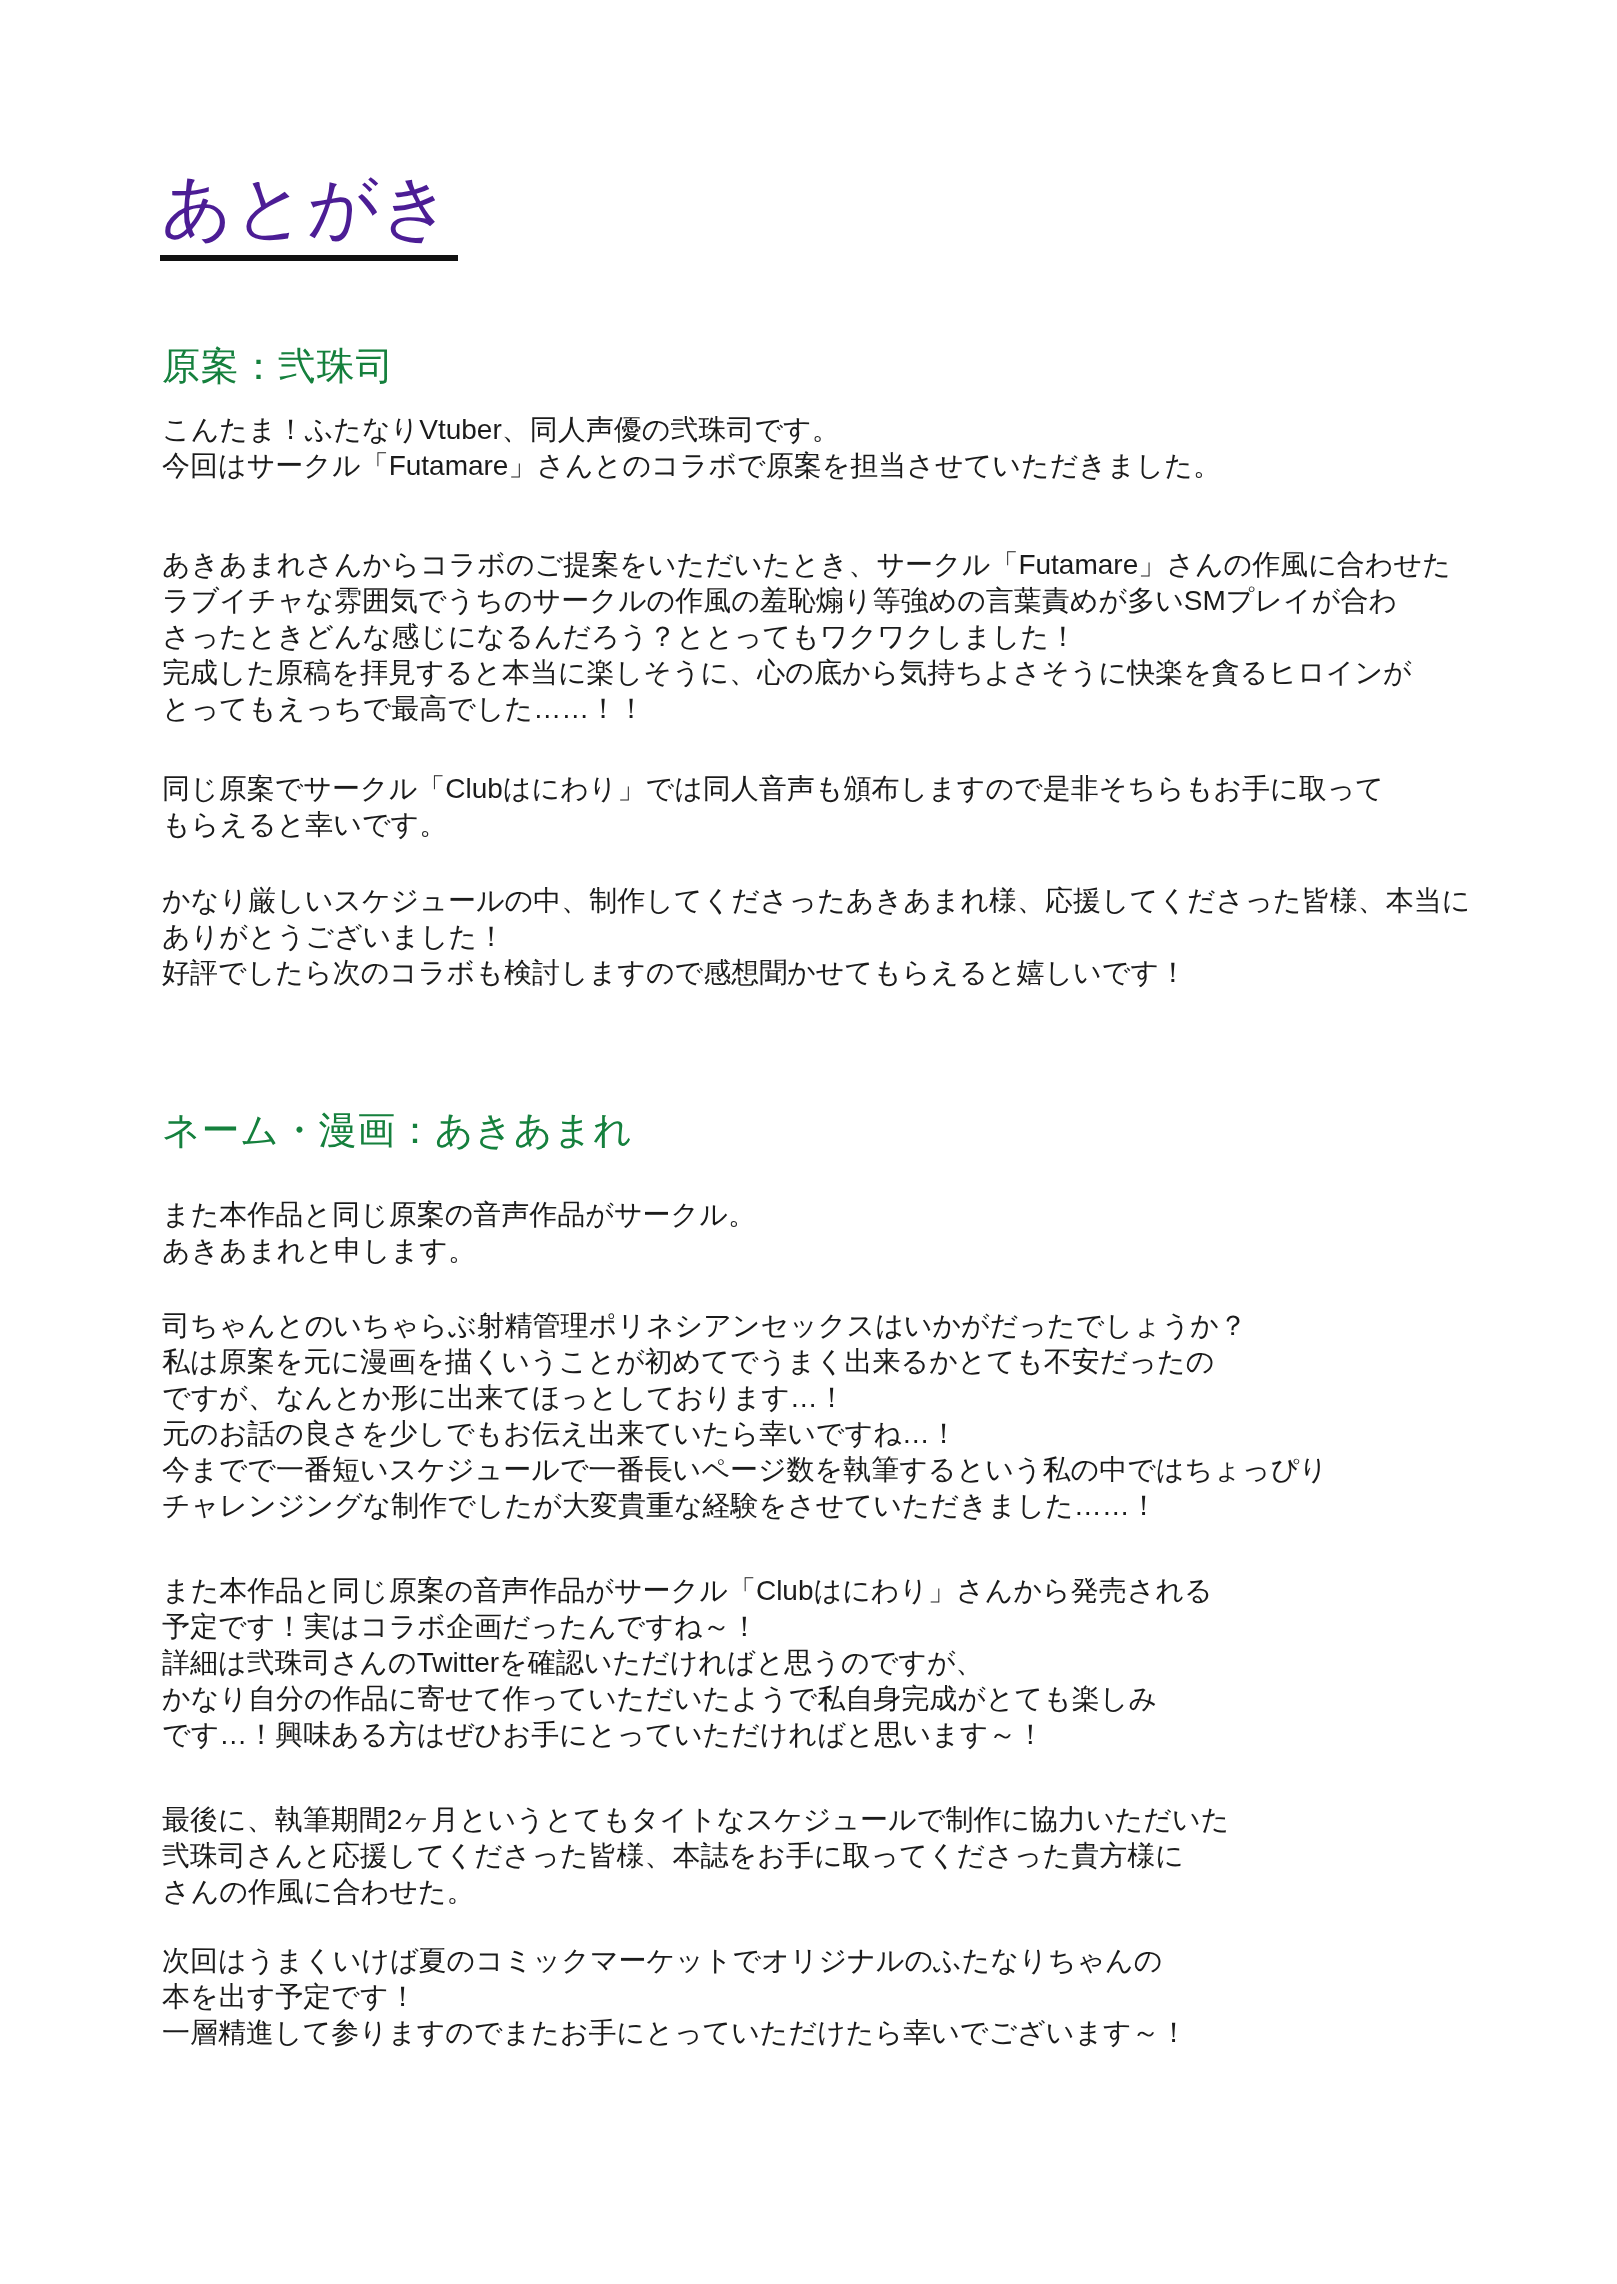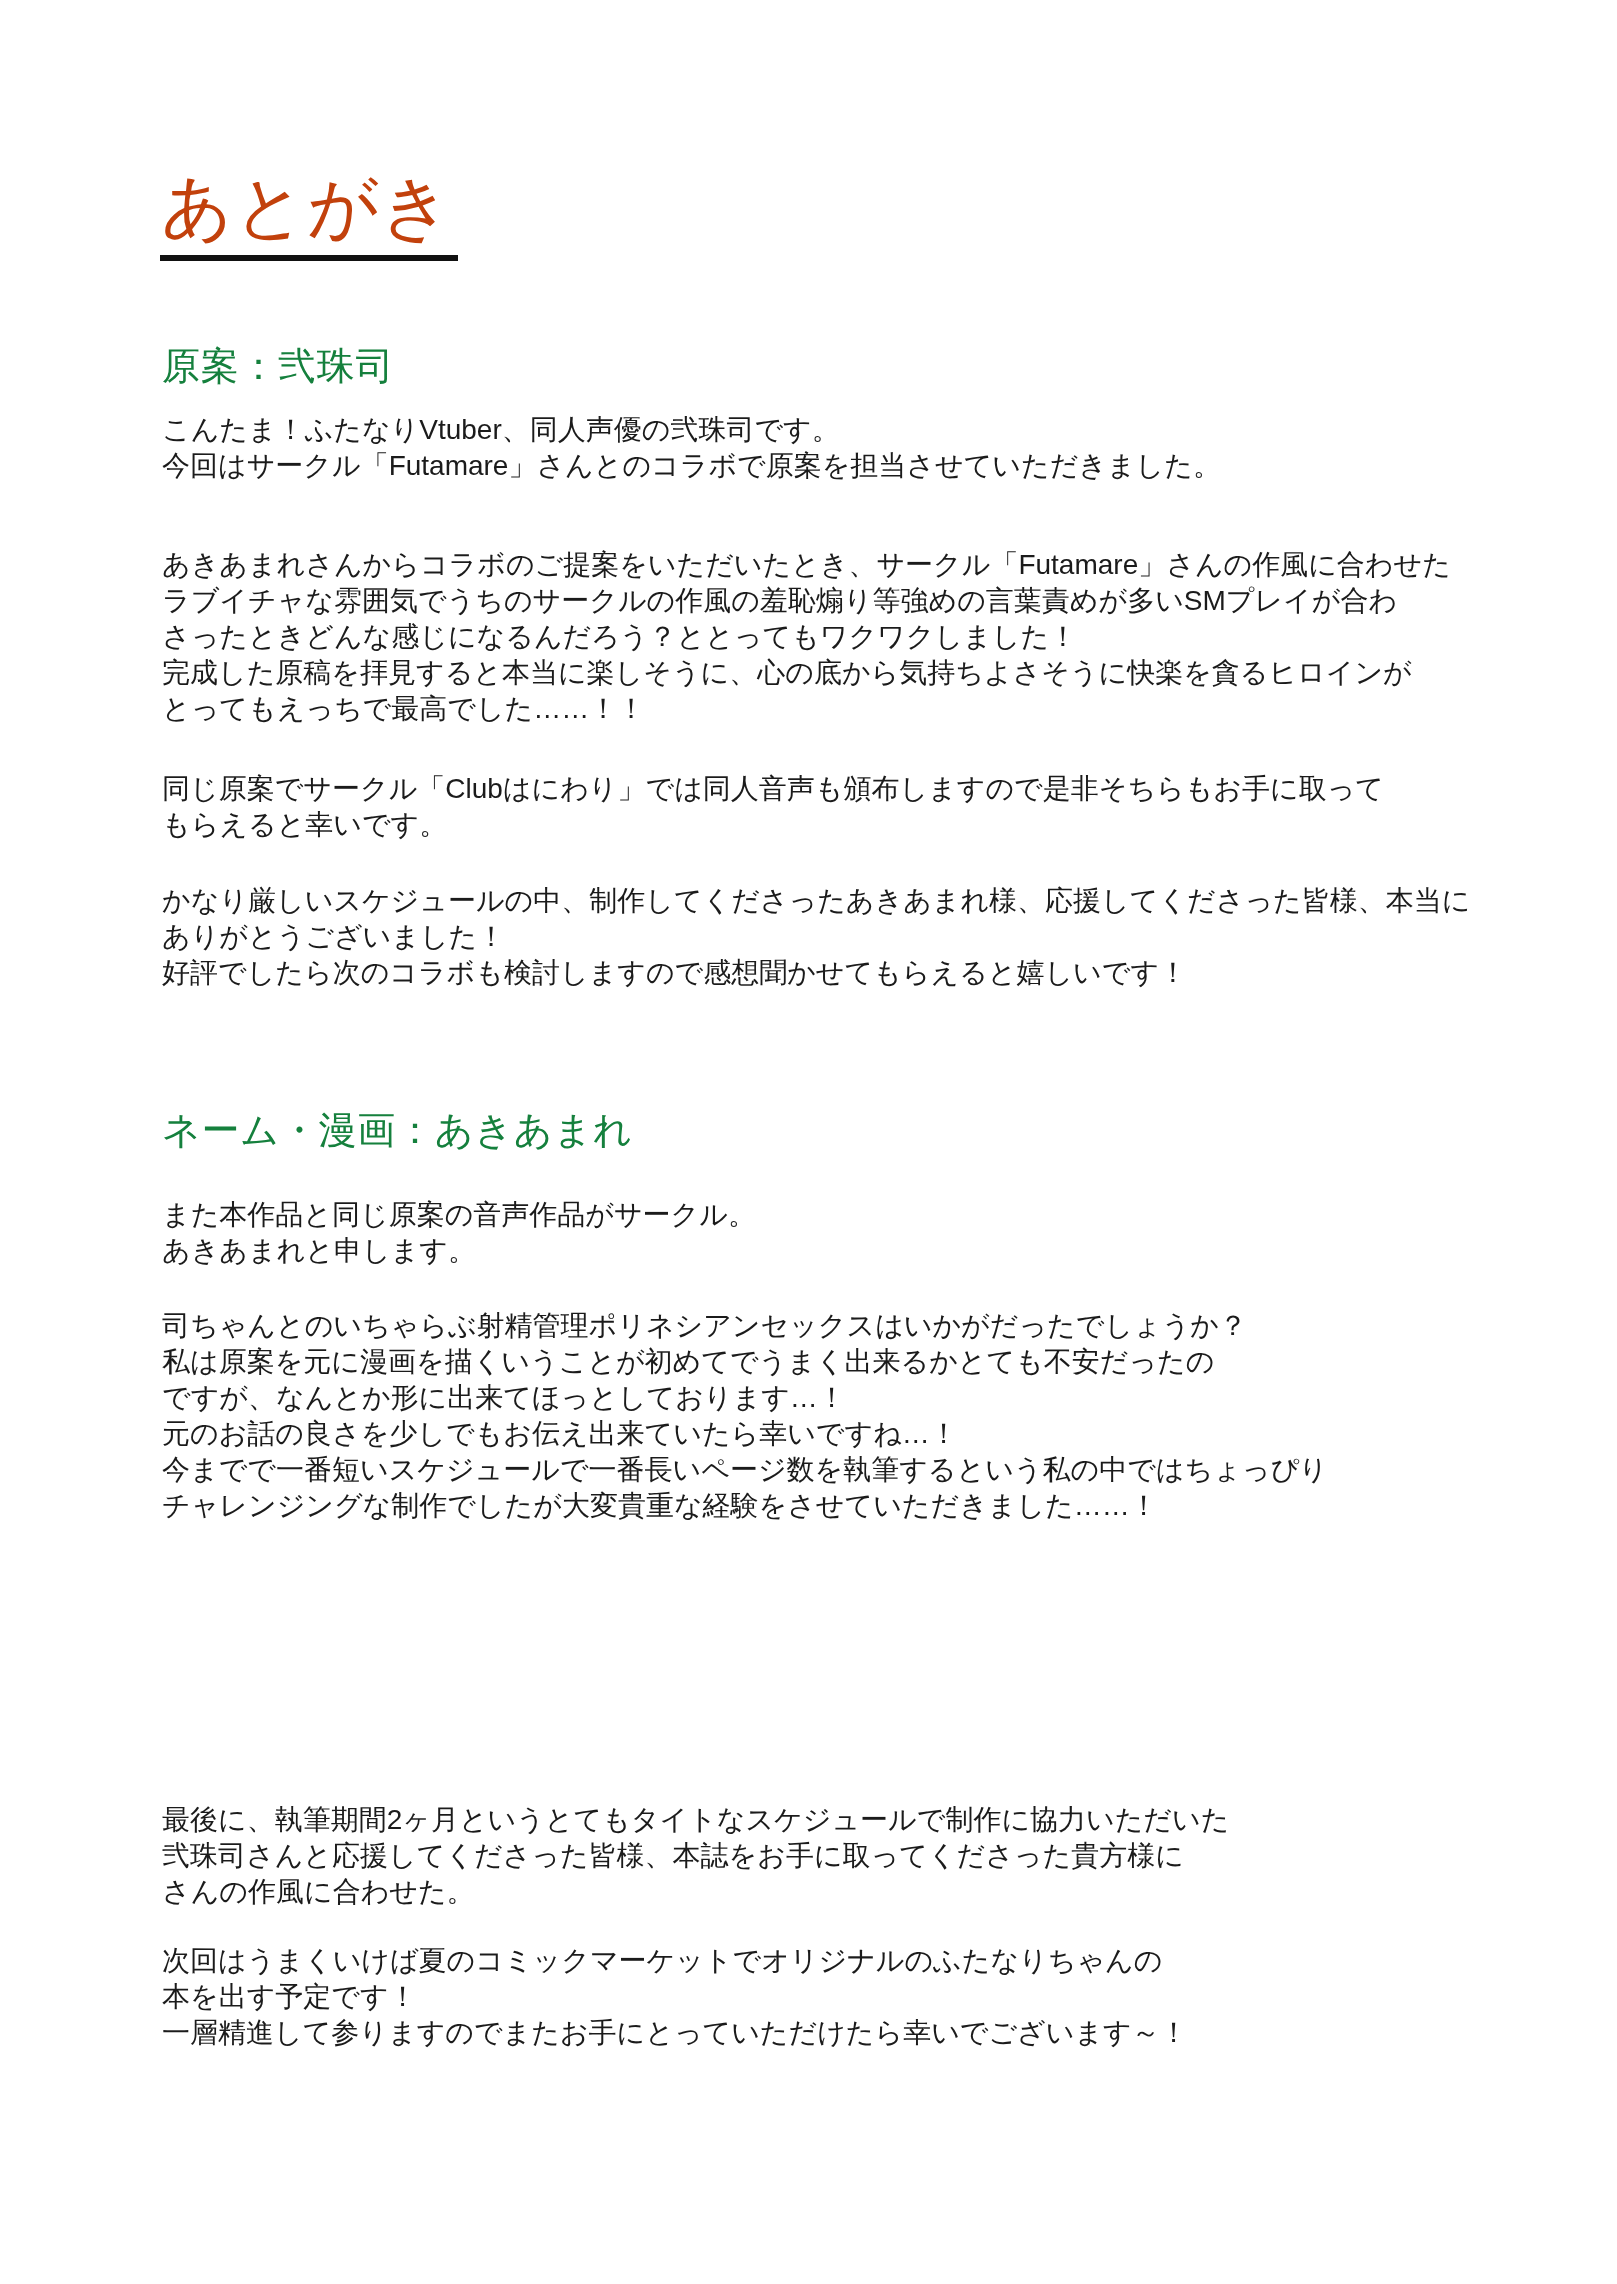--- a/index.html
+++ b/index.html
@@ -17,21 +17,21 @@
     overflow: hidden;
   }
   .page-title {
     position: absolute;
     left: 160px;
     top: 171px;
     font-size: 70px;
     line-height: 1.05;
     font-weight: 400;
     letter-spacing: 1.3px;
-    color: #c2410c;
+    color: #4c1d95;
     border-bottom: 6px solid #111111;
     padding: 0 5.4px 10.8px 1.3px;
     display: inline-block;
     white-space: nowrap;
   }
   .section-heading {
     position: absolute;
     left: 162px;
     font-size: 38px;
     line-height: 1.1;
@@ -93,20 +93,25 @@
   <div class="para s1p0">また本作品と同じ原案の音声作品がサークル。
 あきあまれと申します。</div>
 
   <div class="para s1p1">司ちゃんとのいちゃらぶ射精管理ポリネシアンセックスはいかがだったでしょうか？
 私は原案を元に漫画を描くいうことが初めてでうまく出来るかとても不安だったの
 ですが、なんとか形に出来てほっとしております…！
 元のお話の良さを少しでもお伝え出来ていたら幸いですね…！
 今までで一番短いスケジュールで一番長いページ数を執筆するという私の中ではちょっぴり
 チャレンジングな制作でしたが大変貴重な経験をさせていただきました……！</div>
 
+  <div class="para s1p2">また本作品と同じ原案の音声作品がサークル「Clubはにわり」さんから発売される
+予定です！実はコラボ企画だったんですね～！
+詳細は弐珠司さんのTwitterを確認いただければと思うのですが、
+かなり自分の作品に寄せて作っていただいたようで私自身完成がとても楽しみ
+です…！興味ある方はぜひお手にとっていただければと思います～！</div>
 
   <div class="para s1p3">最後に、執筆期間2ヶ月というとてもタイトなスケジュールで制作に協力いただいた
 弐珠司さんと応援してくださった皆様、本誌をお手に取ってくださった貴方様に
 さんの作風に合わせた。</div>
 
   <div class="para s1p4">次回はうまくいけば夏のコミックマーケットでオリジナルのふたなりちゃんの
 本を出す予定です！
 一層精進して参りますのでまたお手にとっていただけたら幸いでございます～！</div>
 
 </div>

